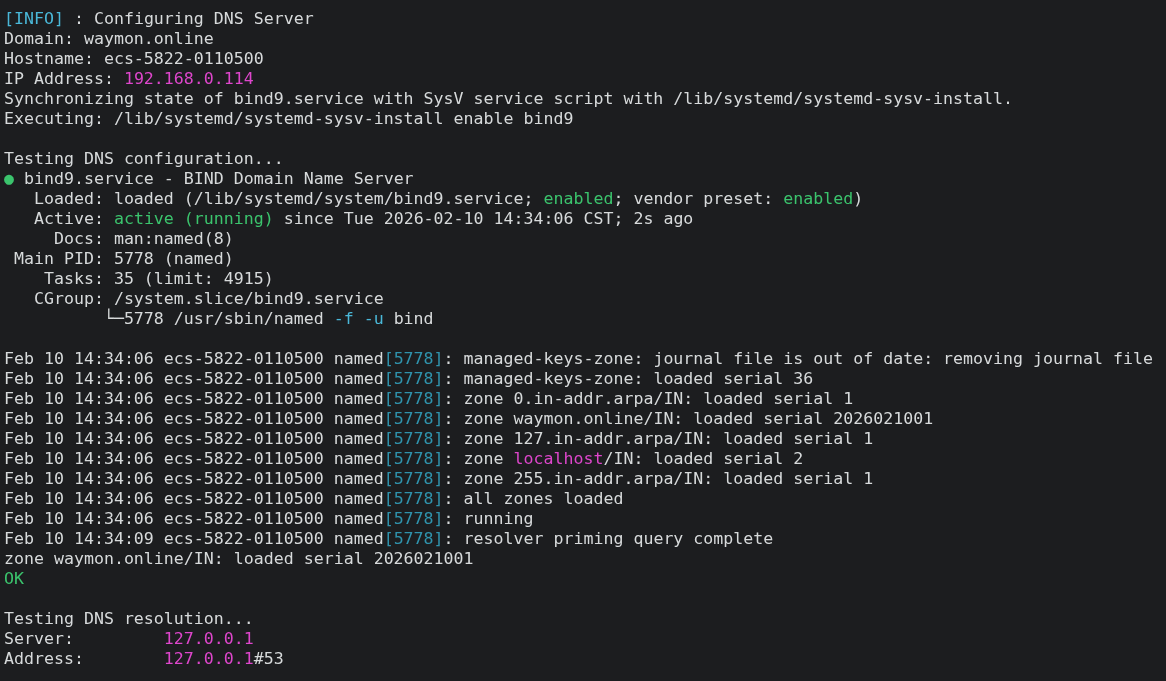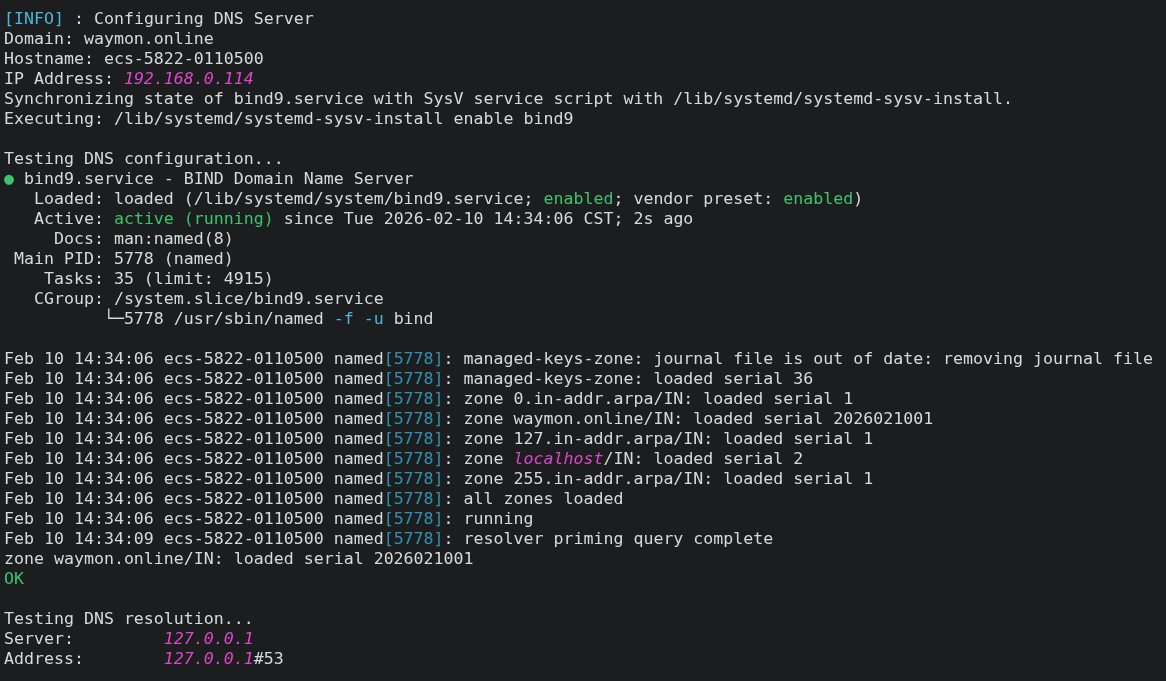--- a/index.html
+++ b/index.html
@@ -25,21 +25,21 @@
     color: var(--fg, #d7dadb);
     white-space: pre;
   }
   .term-line {
     height: 20px;
     white-space: pre;
   }
   .seg-cyan    { color: var(--cyan); }
   .seg-teal    { color: var(--teal); text-align: right; }
   .seg-green   { color: var(--green); }
-  .seg-magenta { color: var(--magenta); font-style: italic; }
+  .seg-magenta { color: var(--magenta); }
   .seg-fg      { color: var(--fg); }
 </style>
 </head>
 <body>
 
 <div class="terminal">
   <div class="term-output" id="term-output"><div class="term-line"><span class="seg-cyan">[INFO]</span><span class="seg-fg"> : Configuring DNS Server</span></div><div class="term-line"><span class="seg-fg">Domain: waymon.online</span></div><div class="term-line"><span class="seg-fg">Hostname: ecs-5822-0110500</span></div><div class="term-line"><span class="seg-fg">IP Address: </span><span class="seg-magenta">192.168.0.114</span></div><div class="term-line"><span class="seg-fg">Synchronizing state of bind9.service with SysV service script with /lib/systemd/systemd-sysv-install.</span></div><div class="term-line"><span class="seg-fg">Executing: /lib/systemd/systemd-sysv-install enable bind9</span></div><div class="term-line">&nbsp;</div><div class="term-line"><span class="seg-fg">Testing DNS configuration...</span></div><div class="term-line"><span class="seg-green">●</span><span class="seg-fg"> bind9.service - BIND Domain Name Server</span></div><div class="term-line"><span class="seg-fg">   Loaded: loaded (/lib/systemd/system/bind9.service; </span><span class="seg-green">enabled</span><span class="seg-fg">; vendor preset: </span><span class="seg-green">enabled</span><span class="seg-fg">)</span></div><div class="term-line"><span class="seg-fg">   Active: </span><span class="seg-green">active (running)</span><span class="seg-fg"> since Tue 2026-02-10 14:34:06 CST; 2s ago</span></div><div class="term-line"><span class="seg-fg">     Docs: man:named(8)</span></div><div class="term-line"><span class="seg-fg"> Main PID: 5778 (named)</span></div><div class="term-line"><span class="seg-fg">    Tasks: 35 (limit: 4915)</span></div><div class="term-line"><span class="seg-fg">   CGroup: /system.slice/bind9.service</span></div><div class="term-line"><span class="seg-fg">          └─5778 /usr/sbin/named </span><span class="seg-cyan">-f -u</span><span class="seg-fg"> bind</span></div><div class="term-line">&nbsp;</div><div class="term-line"><span class="seg-fg">Feb 10 14:34:06 ecs-5822-0110500 named</span><span class="seg-teal">[5778]</span><span class="seg-fg">: managed-keys-zone: journal file is out of date: removing journal file</span></div><div class="term-line"><span class="seg-fg">Feb 10 14:34:06 ecs-5822-0110500 named</span><span class="seg-teal">[5778]</span><span class="seg-fg">: managed-keys-zone: loaded serial 36</span></div><div class="term-line"><span class="seg-fg">Feb 10 14:34:06 ecs-5822-0110500 named</span><span class="seg-teal">[5778]</span><span class="seg-fg">: zone 0.in-addr.arpa/IN: loaded serial 1</span></div><div class="term-line"><span class="seg-fg">Feb 10 14:34:06 ecs-5822-0110500 named</span><span class="seg-teal">[5778]</span><span class="seg-fg">: zone waymon.online/IN: loaded serial 2026021001</span></div><div class="term-line"><span class="seg-fg">Feb 10 14:34:06 ecs-5822-0110500 named</span><span class="seg-teal">[5778]</span><span class="seg-fg">: zone 127.in-addr.arpa/IN: loaded serial 1</span></div><div class="term-line"><span class="seg-fg">Feb 10 14:34:06 ecs-5822-0110500 named</span><span class="seg-teal">[5778]</span><span class="seg-fg">: zone </span><span class="seg-magenta">localhost</span><span class="seg-fg">/IN: loaded serial 2</span></div><div class="term-line"><span class="seg-fg">Feb 10 14:34:06 ecs-5822-0110500 named</span><span class="seg-teal">[5778]</span><span class="seg-fg">: zone 255.in-addr.arpa/IN: loaded serial 1</span></div><div class="term-line"><span class="seg-fg">Feb 10 14:34:06 ecs-5822-0110500 named</span><span class="seg-teal">[5778]</span><span class="seg-fg">: all zones loaded</span></div><div class="term-line"><span class="seg-fg">Feb 10 14:34:06 ecs-5822-0110500 named</span><span class="seg-teal">[5778]</span><span class="seg-fg">: running</span></div><div class="term-line"><span class="seg-fg">Feb 10 14:34:09 ecs-5822-0110500 named</span><span class="seg-teal">[5778]</span><span class="seg-fg">: resolver priming query complete</span></div><div class="term-line"><span class="seg-fg">zone waymon.online/IN: loaded serial 2026021001</span></div><div class="term-line"><span class="seg-green">OK</span></div><div class="term-line">&nbsp;</div><div class="term-line"><span class="seg-fg">Testing DNS resolution...</span></div><div class="term-line"><span class="seg-fg">Server:         </span><span class="seg-magenta">127.0.0.1</span></div><div class="term-line"><span class="seg-fg">Address:        </span><span class="seg-magenta">127.0.0.1</span><span class="seg-fg">#53</span></div></div>
 </div>
 
 </body></html>

